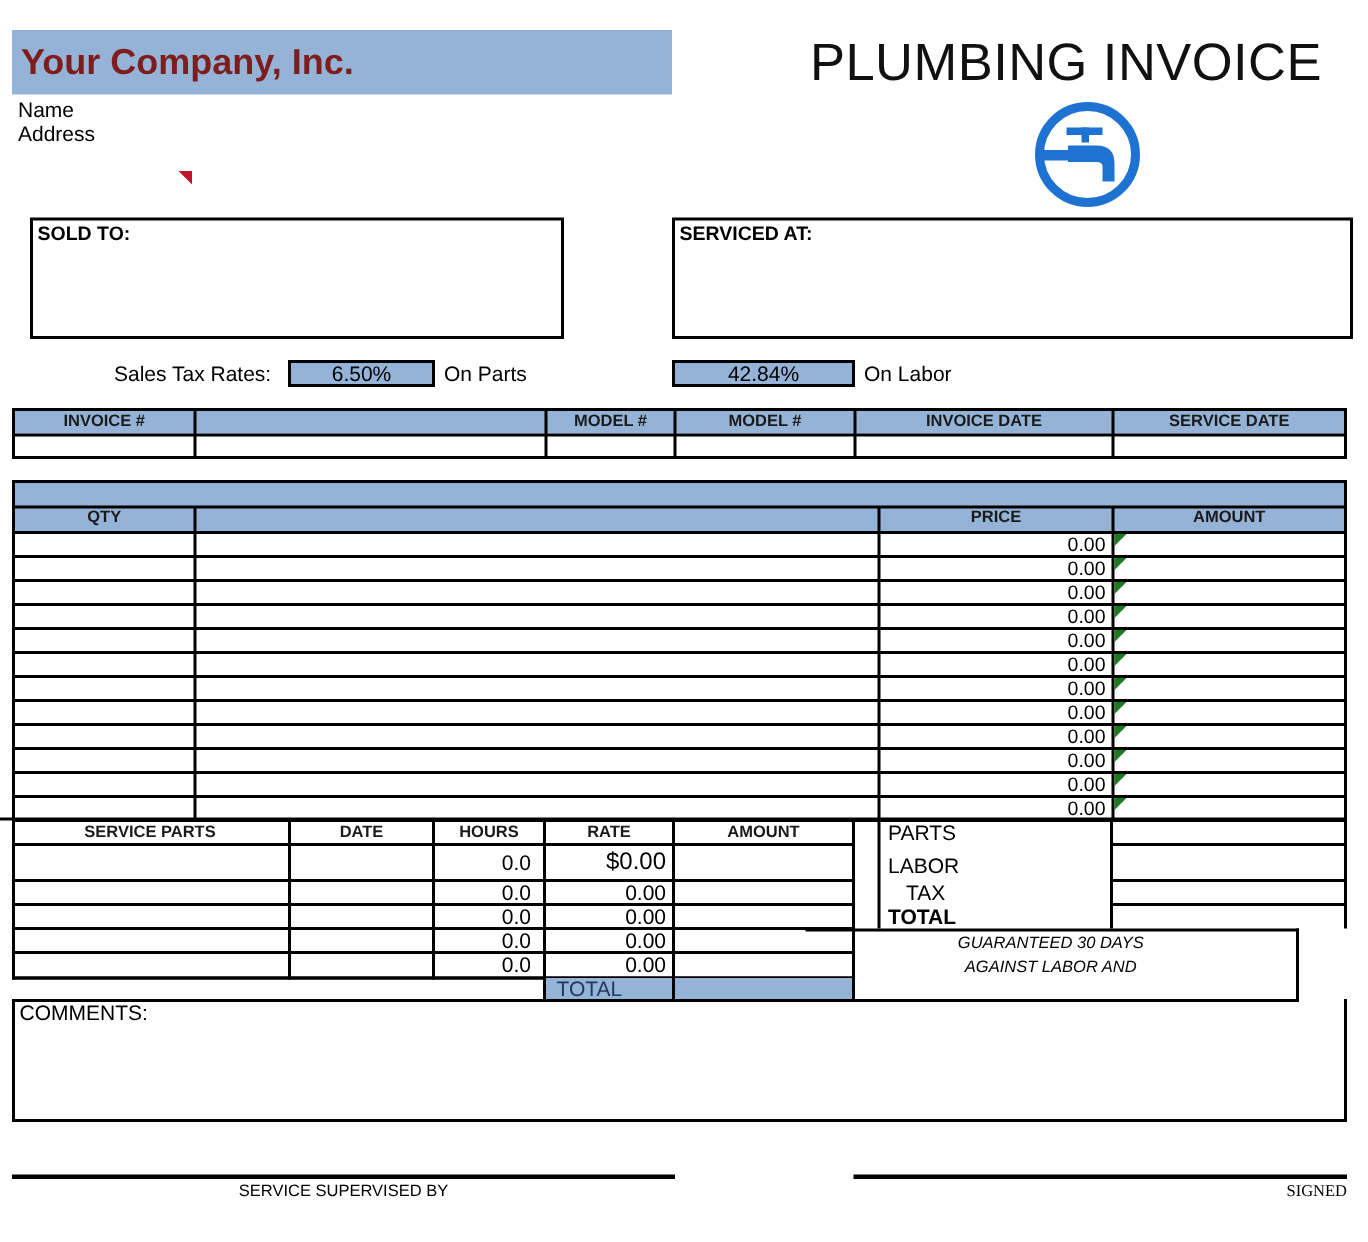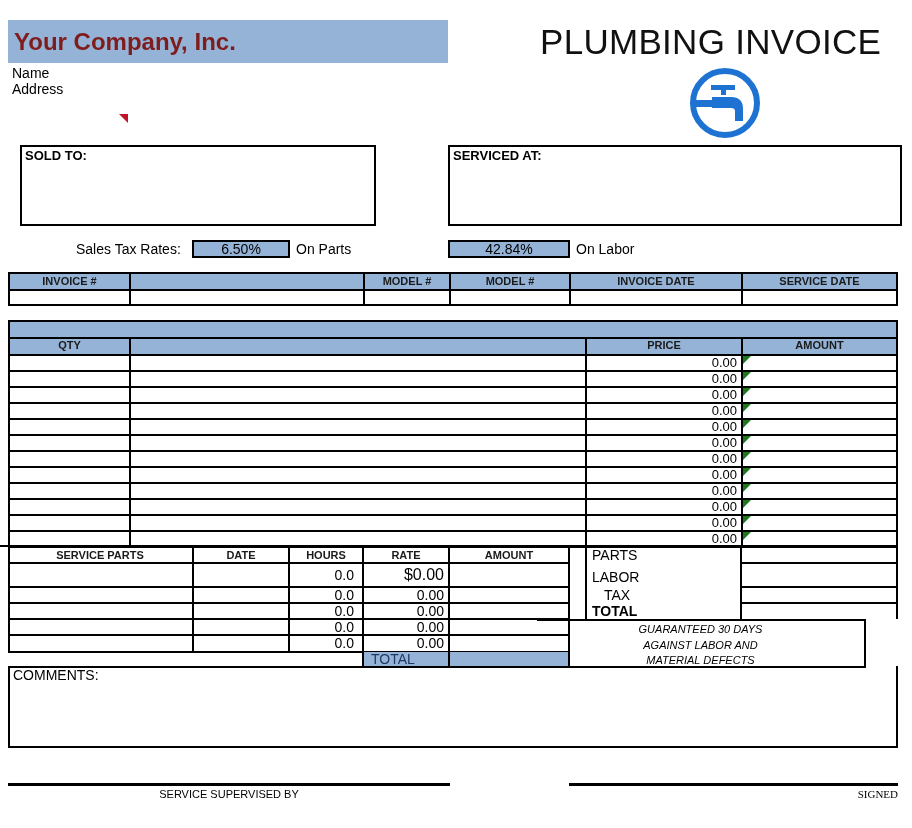--- a/index.html
+++ b/index.html
@@ -219,21 +219,20 @@
   <div class="cell" style="left:157px;top:0;width:154px;height:15px;"></div>
   <div class="cell" style="left:157px;top:17px;width:154px;height:22px;"></div>
   <div class="cell" style="left:157px;top:41px;width:154px;height:14px;"></div>
   <div class="cell" style="left:157px;top:57px;width:154px;height:15px;"></div>
 </div>
 <div class="hline" style="left:0px;top:545px;width:898px;"></div>
 
 <div class="abs" style="left:537px;top:619px;width:329px;height:49px;border:2px solid #000;border-left:none;">
   <div style="text-align:center;font-style:italic;font-size:11px;line-height:16px;">GUARANTEED 30 DAYS</div>
   <div style="text-align:center;font-style:italic;font-size:11px;line-height:16px;">AGAINST LABOR AND</div>
-  <div style="text-align:center;font-style:italic;font-size:11px;line-height:14px;">MATERIAL DEFECTS</div>
 </div>
 
 <div class="abs" style="left:8px;top:666px;width:890px;height:82px;border:2px solid #000;border-top:none;">
   <span style="position:absolute;left:3px;top:1px;font-size:14px;">COMMENTS:</span>
 </div>
 <div class="hline" style="left:8px;top:666px;width:355px;"></div>
 
 <div class="abs" style="left:8px;top:783px;width:442px;height:3px;background:#000;"></div>
 <div class="abs" style="left:8px;top:788px;width:442px;text-align:center;font-size:11px;">SERVICE SUPERVISED BY</div>
 <div class="abs" style="left:569px;top:783px;width:329px;height:3px;background:#000;"></div>

